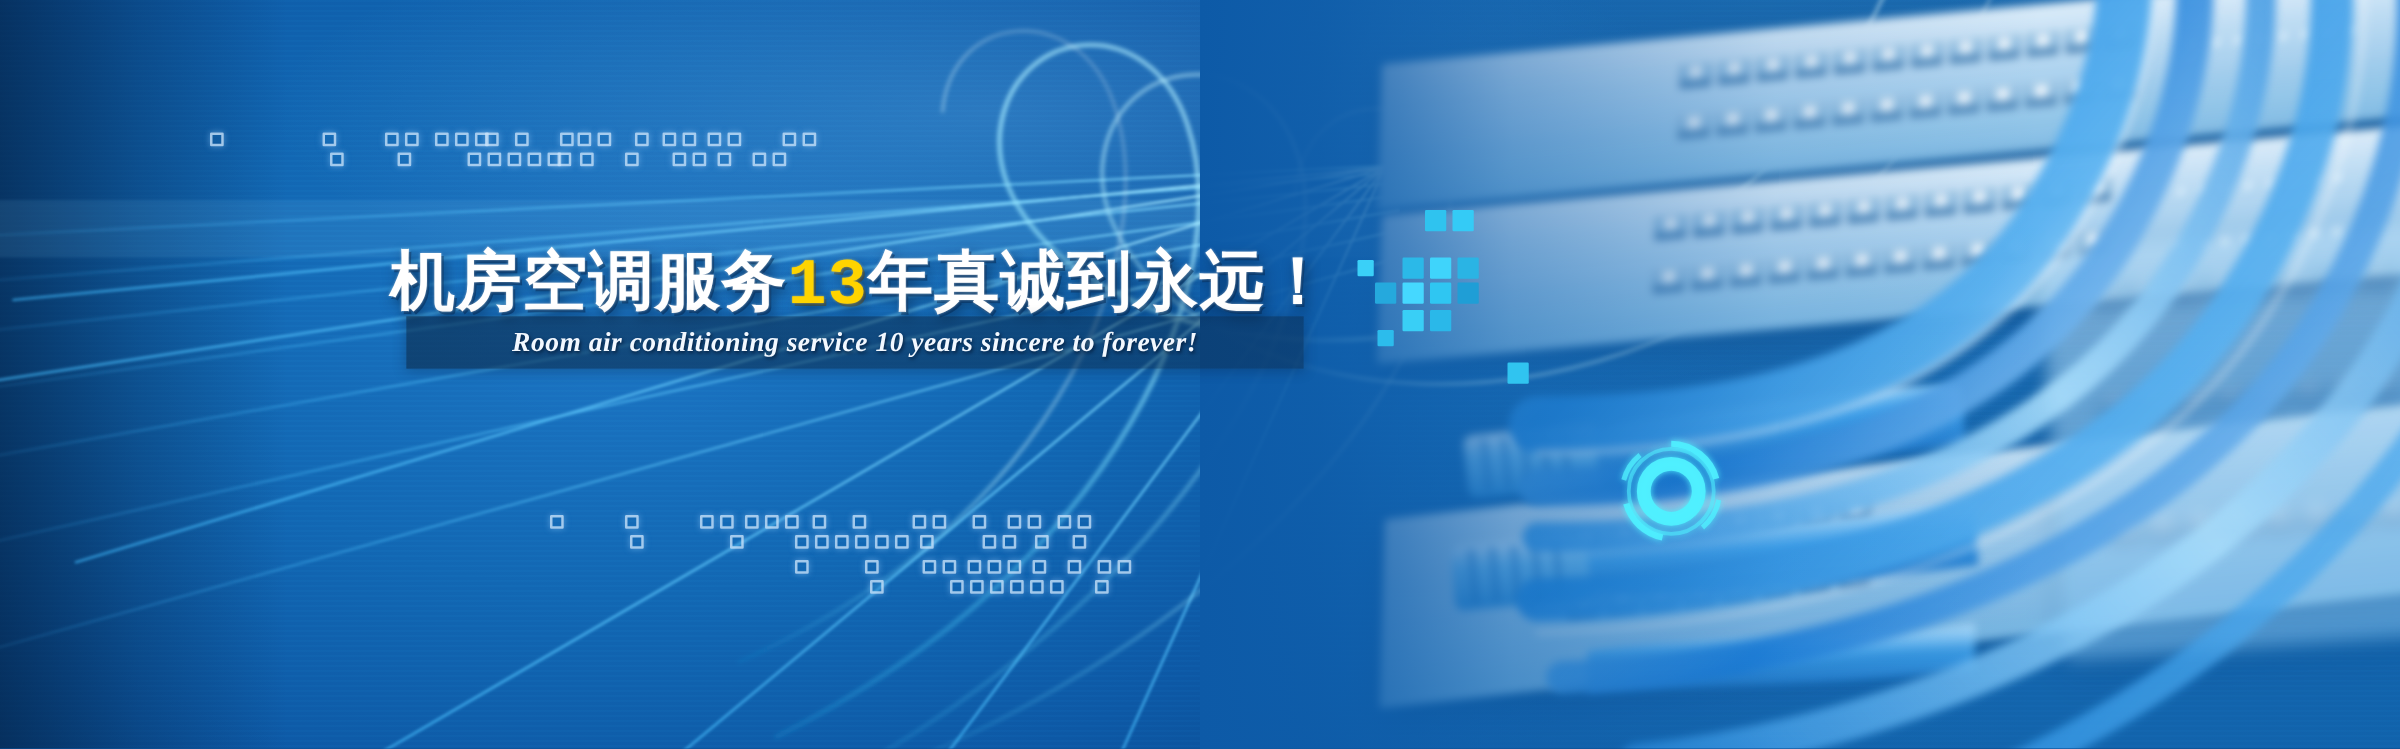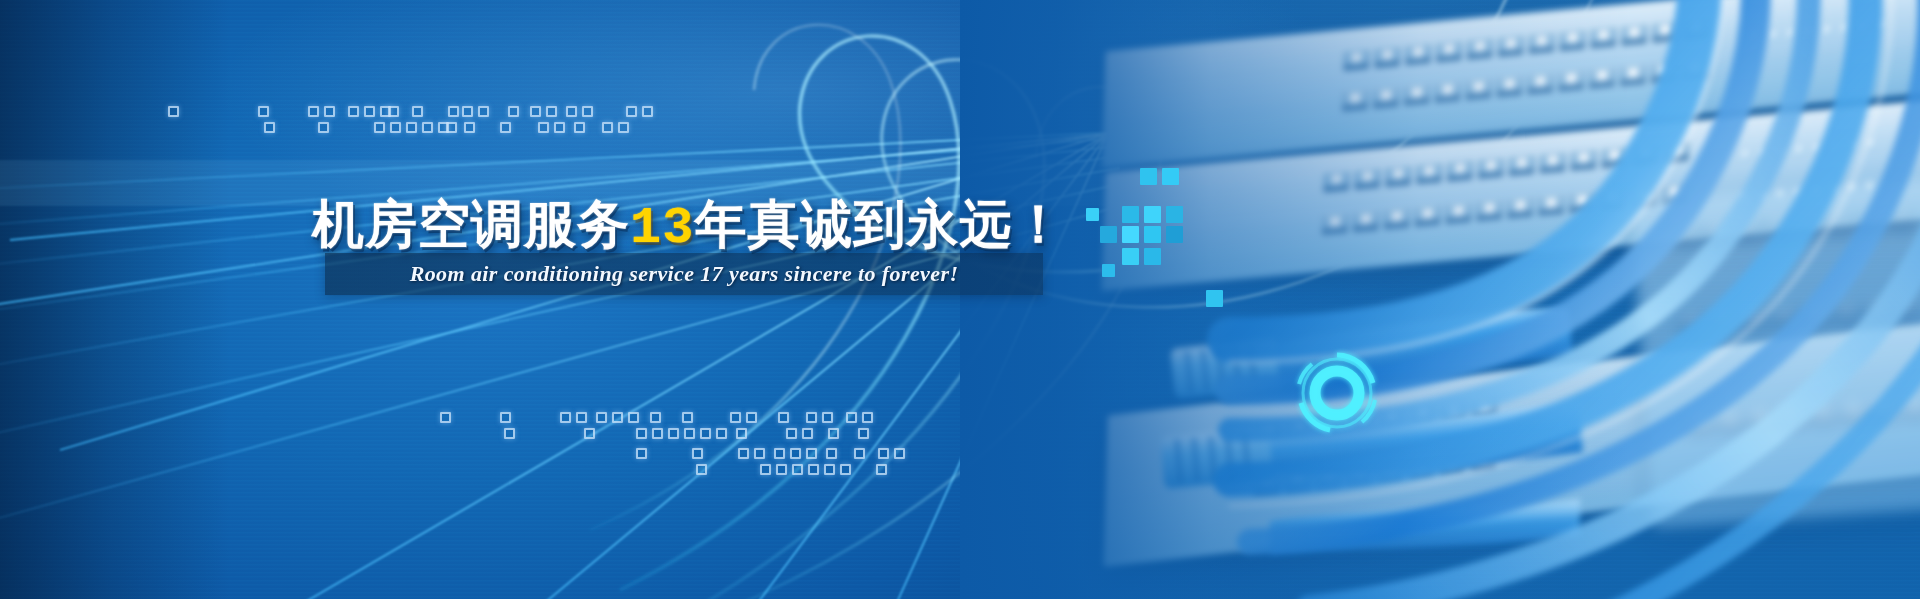--- a/index.html
+++ b/index.html
@@ -606,18 +606,18 @@
     <i style="left:878px;top:448px;"></i>
       <i style="left:894px;top:448px;"></i>
     <i style="left:876px;top:464px;"></i>
   </div>
 
   <div class="copy">
 
     <h1 class="headline"><span>机房空调服务</span><span class="hl-num">13</span><span>年真诚到永远！</span></h1>
 
     <div class="subbar">
-      <div class="subtitle">Room air conditioning service 17 years sincere to forever!</div>
+      <div class="subtitle">Room air conditioning service 10 years sincere to forever!</div>
     </div>
 
   </div>
 
 </div>
 
 </body></html>

